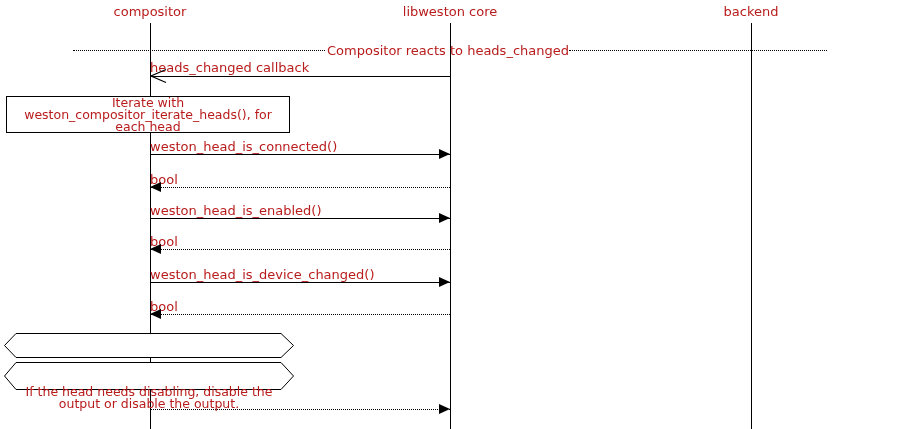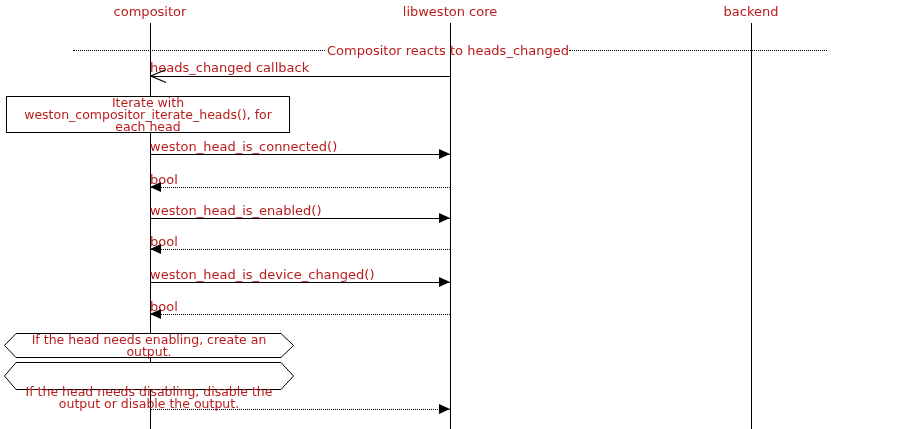--- a/index.html
+++ b/index.html
@@ -73,24 +73,20 @@
   <div class="mline solid" style="top:282px"></div>
   <div class="ah r" style="top:277px"></div>
 
   <div class="mlabel" style="top:299px">bool</div>
   <div class="mline dotted" style="top:314px"></div>
   <div class="ah l" style="top:309px"></div>
 
   <svg class="hexsvg" style="left:4px;top:333px" width="290" height="25">
     <polygon points="12,0.5 277,0.5 289.5,12.5 277,24.5 12,24.5 0.5,12.5" fill="#fff" stroke="#000" stroke-width="1"></polygon>
   </svg>
-  <div class="hextext" style="left:4px;top:333px;width:290px;height:25px">
-    <div>If the head needs enabling, create an</div>
-    <div>output.</div>
-  </div>
 
   <svg class="hexsvg" style="left:4px;top:362px" width="290" height="28">
     <polygon points="12,0.5 277,0.5 289.5,14 277,27.5 12,27.5 0.5,14" fill="#fff" stroke="#000" stroke-width="1"></polygon>
   </svg>
   <div class="hextext" style="left:4px;top:378px;width:290px;height:40px">
     <div>If the head needs disabling, disable the</div>
     <div>output or disable the output.</div>
   </div>
 
   <div class="mline dotted" style="top:409px"></div>

